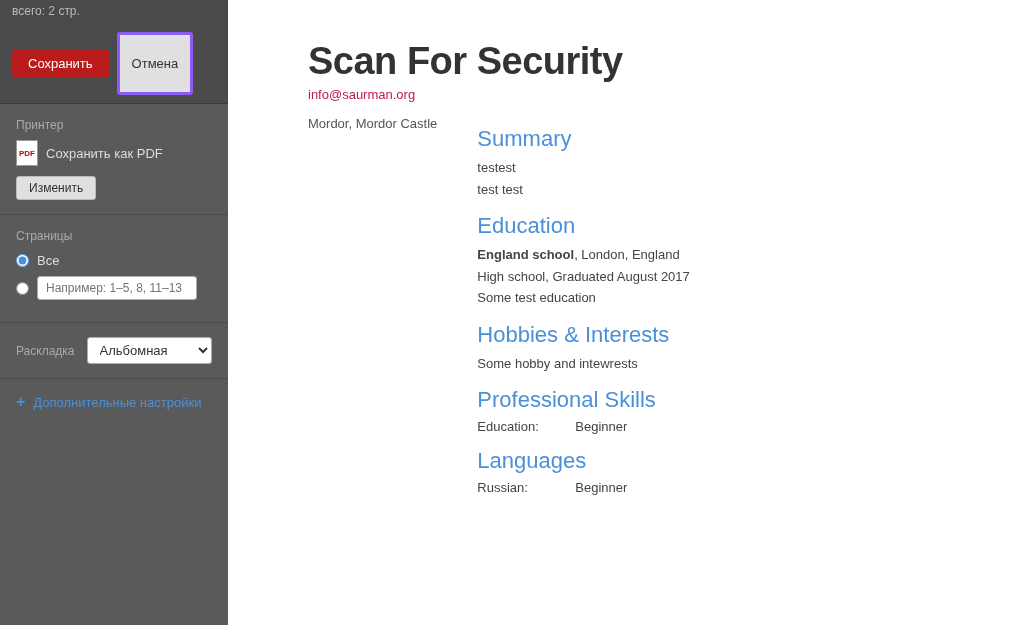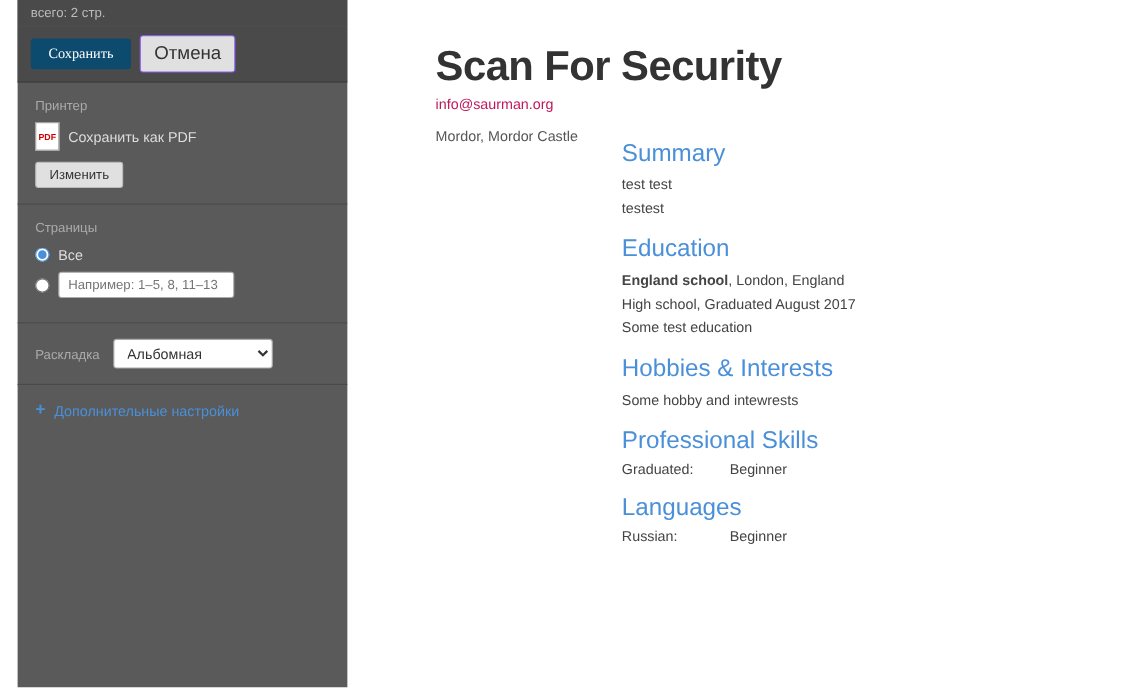--- a/index.html
+++ b/index.html
@@ -6,63 +6,61 @@
     body {
       font-family: Arial, sans-serif;
       background: #fff;
       display: flex;
       height: 625px;
       overflow: hidden;
     }
 
     
     .left-panel {
-      width: 300px;
+      width: 228px;
       background: #5a5a5a;
       color: #ccc;
       display: flex;
       flex-direction: column;
       padding: 0;
       flex-shrink: 0;
-      margin-left: 16px;
     }
 
     .top-bar {
       background: #4a4a4a;
       padding: 8px 12px;
       display: flex;
       align-items: center;
       gap: 8px;
       border-bottom: 1px solid #3a3a3a;
     }
 
     .top-note {
       color: #bbb;
       font-size: 12px;
       padding: 4px 12px 6px 12px;
       background: #4a4a4a;
     }
 
     .btn-save {
-      background: #0c4a6e;
+      background: #b91c1c;
       color: #fff;
       border: none;
       padding: 6px 16px;
       font-size: 13px;
       border-radius: 3px;
       cursor: pointer;
-      font-family: Liberation Serif, serif;
     }
 
     .btn-cancel {
       background: #e0e0e0;
       color: #333;
-      border: 1px solid #8b5cf6;
-      padding: 6px 12px;
-      font-size: 17px;
+      border: 3px solid #8b5cf6;
+      padding: 21px 12px;
+      font-size: 13px;
       border-radius: 3px;
       cursor: pointer;
     }
 
     .panel-section {
       padding: 14px 16px;
       border-bottom: 1px solid #4a4a4a;
     }
 
     .panel-label {
@@ -307,42 +305,42 @@
   <div class="cv-name">Scan For Security</div>
   <div class="cv-email">info@saurman.org</div>
   <div style="display:flex; gap: 40px;">
     <div>
       <div class="cv-address">Mordor, Mordor Castle</div>
     </div>
     <div style="flex:1">
 
       <div class="cv-section">
         <div class="cv-section-title">Summary</div>
+        <div class="cv-text">testest</div>
         <div class="cv-text">test test</div>
-        <div class="cv-text">testest</div>
       </div>
 
       <div class="cv-section">
         <div class="cv-section-title">Education</div>
         <div class="cv-text">
           <span class="cv-bold">England school</span><span>, London, England</span>
         </div>
         <div class="cv-text">High school, Graduated August 2017</div>
         <div class="cv-text">Some test education</div>
       </div>
 
       <div class="cv-section">
         <div class="cv-section-title">Hobbies &amp; Interests</div>
         <div class="cv-text">Some hobby and intewrests</div>
       </div>
 
       <div class="cv-section">
         <div class="cv-section-title">Professional Skills</div>
         <div class="skill-row">
-          <span class="skill-name">Graduated:</span>
+          <span class="skill-name">Education:</span>
           <span style="margin-left:8px" class="skill-level">Beginner</span>
         </div>
       </div>
 
       <div class="cv-section">
         <div class="cv-section-title">Languages</div>
         <div class="skill-row">
           <span class="skill-name">Russian:</span>
           <span style="margin-left:8px" class="skill-level">Beginner</span>
         </div>

